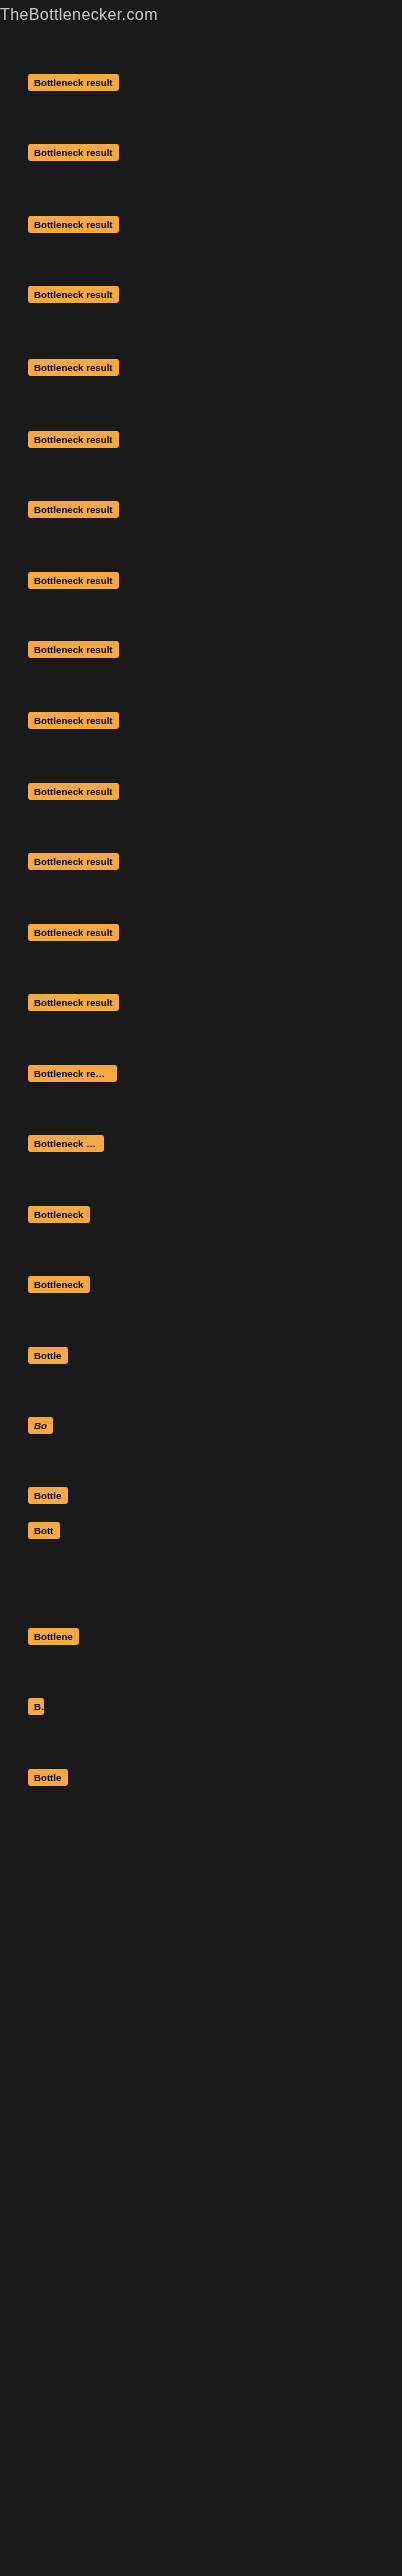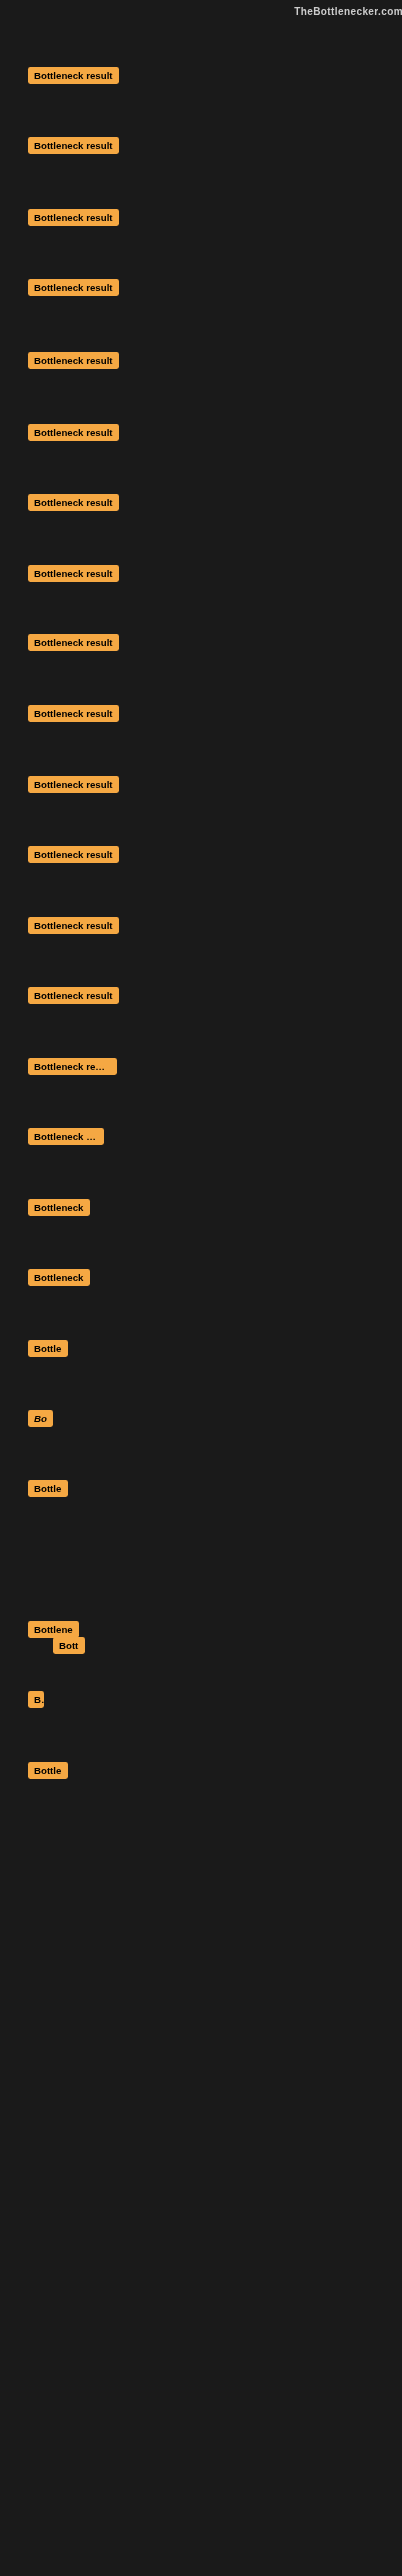--- a/index.html
+++ b/index.html
@@ -10,26 +10,25 @@
 
     body {
       background-color: #1a1a1a;
       width: 403px;
       min-height: 2576px;
       font-family: Arial, sans-serif;
       position: relative;
     }
 
     .site-title {
-      text-align: right;
+      text-align: left;
       color: #cccccc;
-      font-size: 10px;
+      font-size: 16px;
       padding: 6.4px 0 3.2px 0;
       letter-spacing: 0.4px;
-      font-weight: bold;
     }
 
     .bottleneck-badge {
       display: inline-block;
       background-color: #f5a843;
       color: #000000;
       font-size: 9.7px;
       font-weight: 600;
       padding: 3.2px 6.4px;
       border-radius: 2.4px;
@@ -64,18 +63,18 @@
     <div class="badge-container" style="top: 825px; max-width: 105px;"><span class="bottleneck-badge" style="max-width: 105px;">Bottleneck result</span></div>
     <div class="badge-container" style="top: 896px; max-width: 105px;"><span class="bottleneck-badge" style="max-width: 105px;">Bottleneck result</span></div>
     <div class="badge-container" style="top: 966px; max-width: 105px;"><span class="bottleneck-badge" style="max-width: 105px;">Bottleneck result</span></div>
     <div class="badge-container" style="top: 1037px; max-width: 89px;"><span class="bottleneck-badge" style="max-width: 89px;">Bottleneck result</span></div>
     <div class="badge-container" style="top: 1107px; max-width: 76px;"><span class="bottleneck-badge" style="max-width: 76px;">Bottleneck result</span></div>
     <div class="badge-container" style="top: 1178px; max-width: 64px;"><span class="bottleneck-badge" style="max-width: 64px;">Bottleneck</span></div>
     <div class="badge-container" style="top: 1248px; max-width: 63px;"><span class="bottleneck-badge" style="max-width: 63px;">Bottleneck</span></div>
     <div class="badge-container" style="top: 1319px; max-width: 44px;"><span class="bottleneck-badge" style="max-width: 44px;">Bottle</span></div>
     <div class="badge-container" style="top: 1389px; max-width: 26px;"><span class="bottleneck-badge" style="max-width: 26px; font-style: italic;">Bo</span></div>
     <div class="badge-container" style="top: 1459px; max-width: 47px;"><span class="bottleneck-badge" style="max-width: 47px;">Bottle</span></div>
-    <div class="badge-container" style="top: 1616px; max-width: 34px; margin-left: 25px;"><span class="bottleneck-badge" style="max-width: 34px;">Bott</span></div>
+    <div class="badge-container" style="top: 1494px; max-width: 34px;"><span class="bottleneck-badge" style="max-width: 34px;">Bott</span></div>
     <div class="badge-container" style="top: 1600px; max-width: 55px;"><span class="bottleneck-badge" style="max-width: 55px;">Bottlene</span></div>
     <div class="badge-container" style="top: 1670px; max-width: 16px;"><span class="bottleneck-badge" style="max-width: 16px;">B</span></div>
     <div class="badge-container" style="top: 1741px; max-width: 45px;"><span class="bottleneck-badge" style="max-width: 45px;">Bottle</span></div>
   </div>
 
 
 </body></html>

